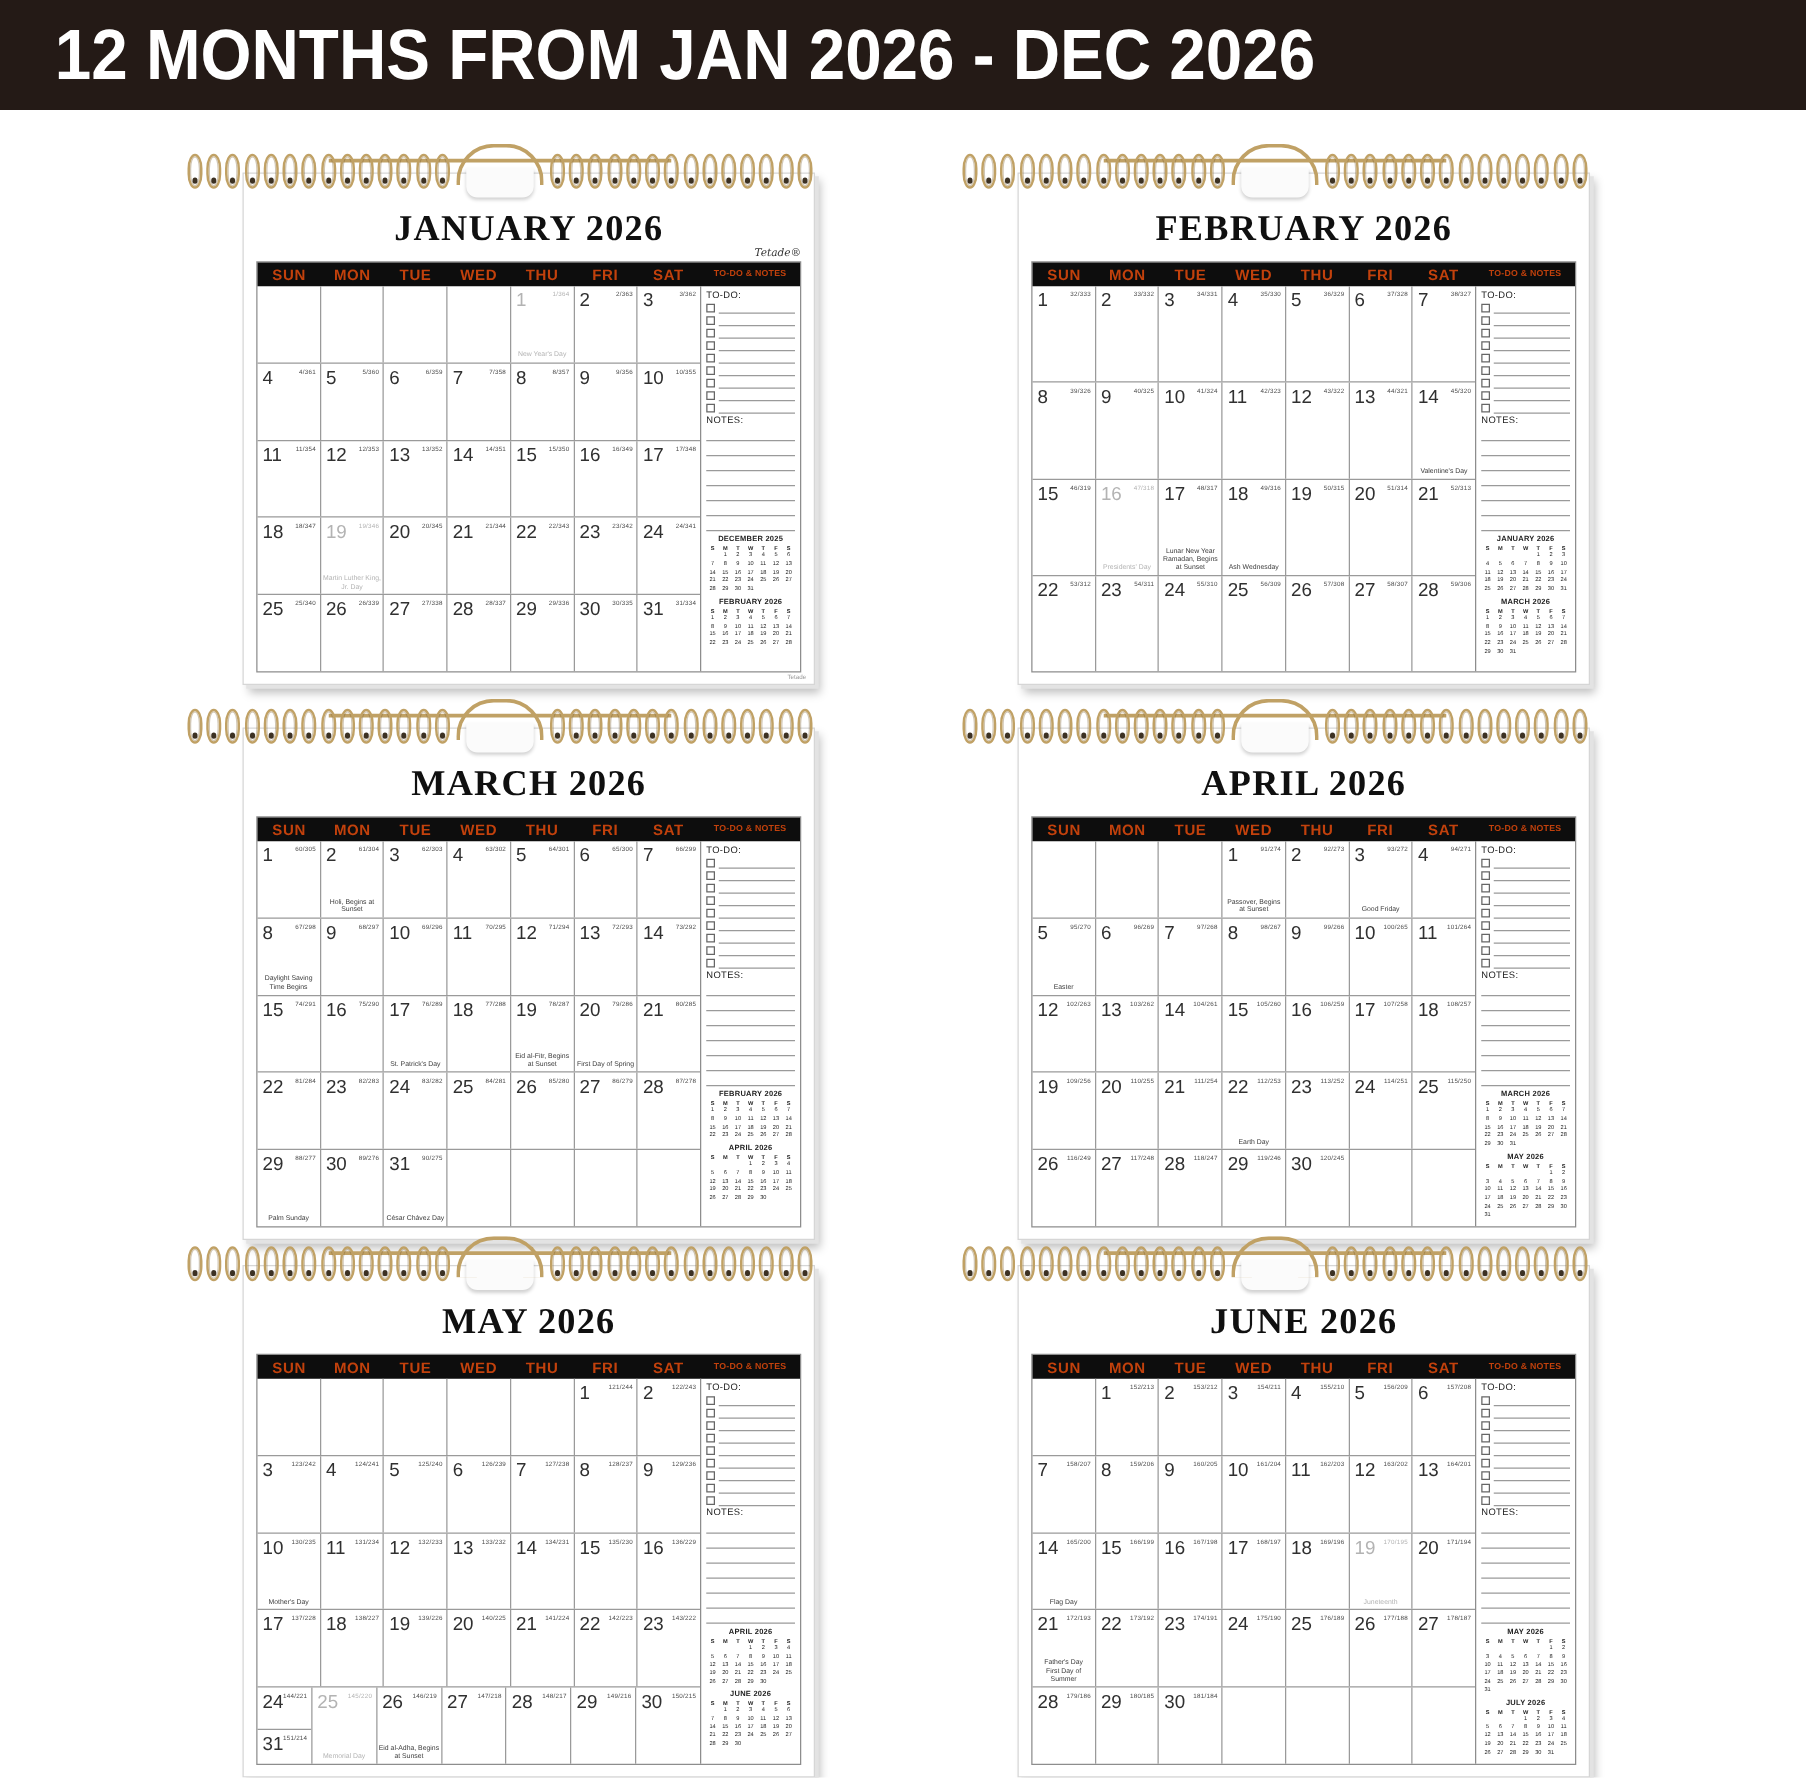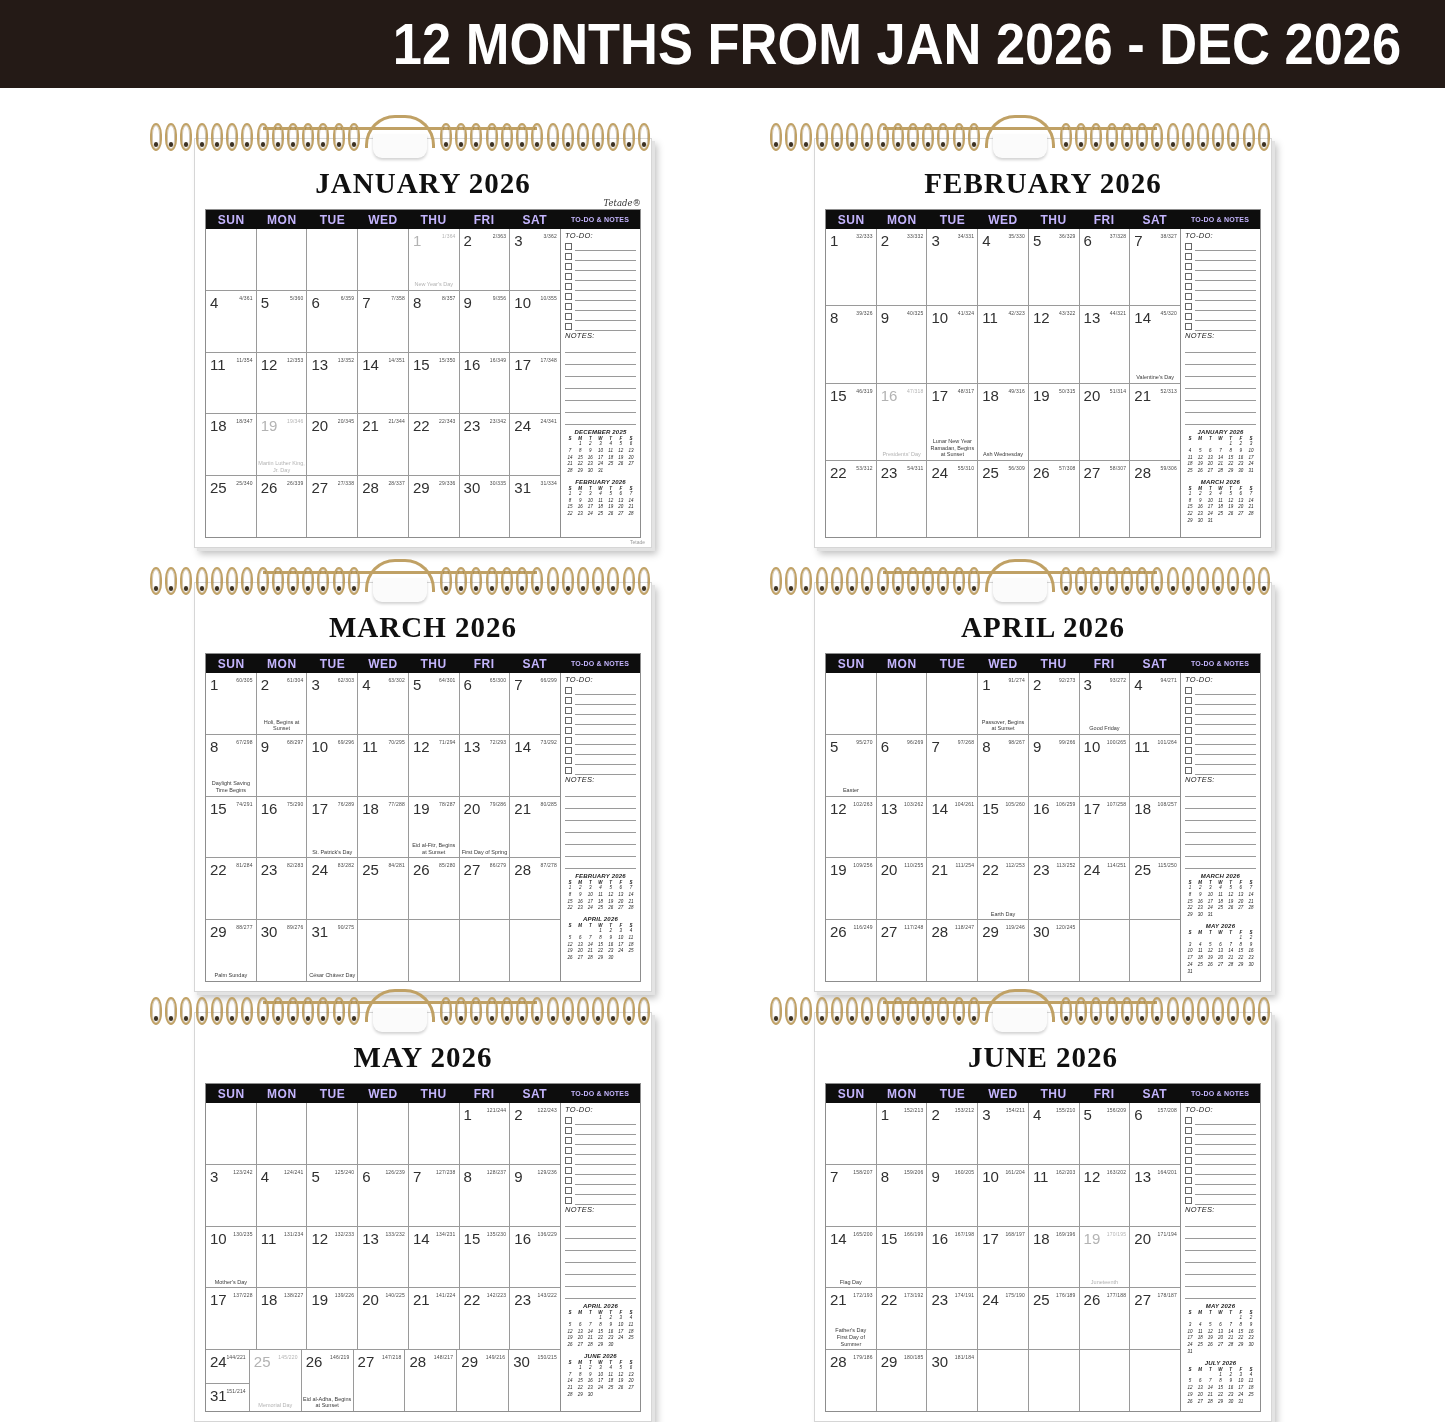--- a/index.html
+++ b/index.html
@@ -3,21 +3,21 @@
 <meta charset="utf-8">
 <title>12 Months Wall Calendar Jan 2026 - Dec 2026</title>
 <style>
   html,body{margin:0;padding:0;background:#fff;}
   body{position:relative;width:1445px;height:1422px;overflow:hidden;
        font-family:"Liberation Sans",sans-serif;}
 
   
   .banner{position:absolute;left:0;top:0;width:100%;height:88px;
           background:var(--banner-bg,#241a16);
-          display:flex;align-items:center;justify-content:flex-end;}
+          display:flex;align-items:center;justify-content:flex-start;}
   .banner span{color:#fff;font-weight:bold;font-size:57px;letter-spacing:0px;
                transform:scaleX(.92);white-space:nowrap;}
 
   
   .unit{position:absolute;width:520px;height:434px;}
   .unit[data-month="0"]{left:146px;top:114px;}
   .unit[data-month="1"]{left:766px;top:114px;}
   .unit[data-month="2"]{left:146px;top:558px;}
   .unit[data-month="3"]{left:766px;top:558px;}
   .unit[data-month="4"]{left:146px;top:988px;}
@@ -49,41 +49,41 @@
   .cal-title{margin-top:30px;text-align:center;font-family:"Liberation Serif",serif;
              font-weight:bold;font-size:29px;line-height:1;letter-spacing:1px;color:#101010;}
   .brand{height:11px;line-height:11px;text-align:right;font-size:8.5px;font-style:italic;
          font-family:"DejaVu Serif",serif;color:#333;}
   .page-foot{position:absolute;bottom:2px;right:6px;font-size:5px;color:#9a9a9a;}
 
   
   .cal-grid{flex:1;display:flex;flex-direction:column;margin-bottom:9px;
             border:1px solid #8d8d8d;}
   .header-row{display:flex;background:var(--header-bg,#0d0d0d);height:19px;align-items:center;}
-  .hcell{flex:1;color:#c4b5fd;font-weight:bold;font-size:12px;text-align:center;letter-spacing:.5px;}
+  .hcell{flex:1;color:#c2410c;font-weight:bold;font-size:12px;text-align:center;letter-spacing:.5px;}
   .hcell.notes{flex:0 0 80px;font-size:7px;letter-spacing:.2px;}
   .cal-body{flex:1;display:flex;min-height:0;}
   .weeks{flex:1;display:flex;flex-direction:column;min-width:0;}
   .week{flex:1;display:flex;min-height:0;}
   .week + .week{border-top:1px solid var(--line-gray,#9a9a9a);}
   .cell{flex:1;position:relative;border-right:1px solid var(--line-gray,#9a9a9a);
         padding:3px 4px;box-sizing:border-box;min-width:0;}
   .cell:last-child{border-right:none;}
   .dnum{font-size:15px;line-height:1;color:#303030;}
   .julian{position:absolute;top:4px;right:3px;font-size:5px;color:#4a4a4a;letter-spacing:.2px;}
   .holiday{position:absolute;bottom:2px;left:1px;right:1px;text-align:center;
            font-size:5.5px;line-height:1.2;color:#3a3a3a;white-space:pre-line;}
   .cell.gray .dnum,.cell.gray .julian,.cell.gray .holiday{color:var(--gray-day,#b3b3b3);}
   .cell.split{display:flex;flex-direction:column;padding:0;}
   .subcell{position:relative;flex:1.3;padding:3px 4px;box-sizing:border-box;}
   .subcell.sub2{flex:1;border-top:1px solid var(--line-gray,#9a9a9a);}
 
   
   .notes-col{flex:0 0 80px;border-left:1px solid #8d8d8d;display:flex;flex-direction:column;
-             padding:2px 4px;box-sizing:border-box;overflow:hidden;font-style:italic;}
+             padding:2px 4px;box-sizing:border-box;overflow:hidden;}
   .todo-label,.notes-label{font-size:7.5px;color:#222;height:10px;line-height:10px;letter-spacing:.3px;}
   .todo-row{display:flex;align-items:flex-end;height:10px;flex:0 0 10px;}
   .todo-box{width:5px;height:5px;border:1px solid #666;margin:0 3px 1px 0;}
   .todo-line{flex:1;border-bottom:1px solid #9a9a9a;}
   .note-line{height:11px;flex:0 0 11px;border-bottom:1px solid #9a9a9a;}
   .mini{margin-top:4px;text-align:center;}
   .mini-title{font-size:6px;font-weight:bold;color:#222;letter-spacing:.2px;}
   .mini-head{display:grid;grid-template-columns:repeat(7,1fr);font-size:4.5px;font-weight:bold;
              color:#222;margin-top:1px;}
   .mini-grid{display:grid;grid-template-columns:repeat(7,1fr);font-size:4.5px;line-height:1.5;color:#222;}

